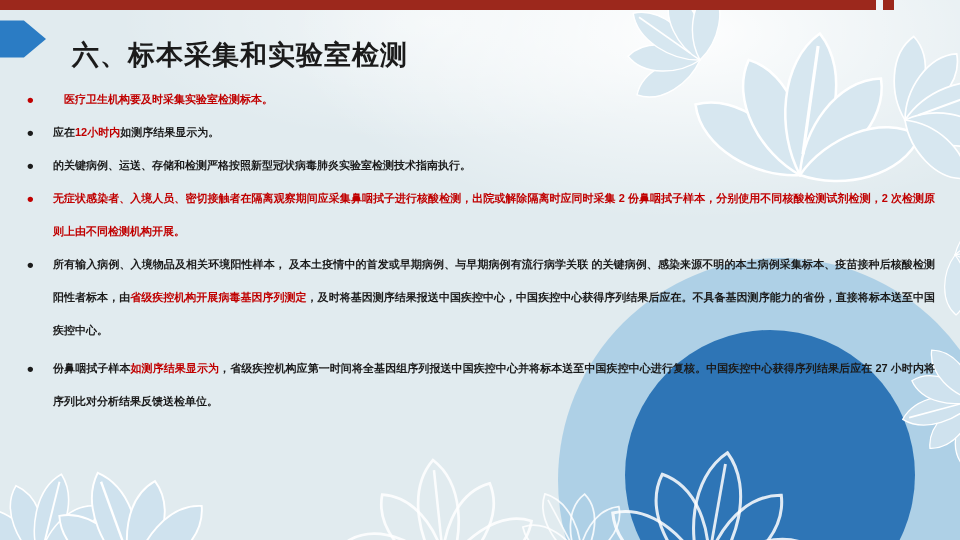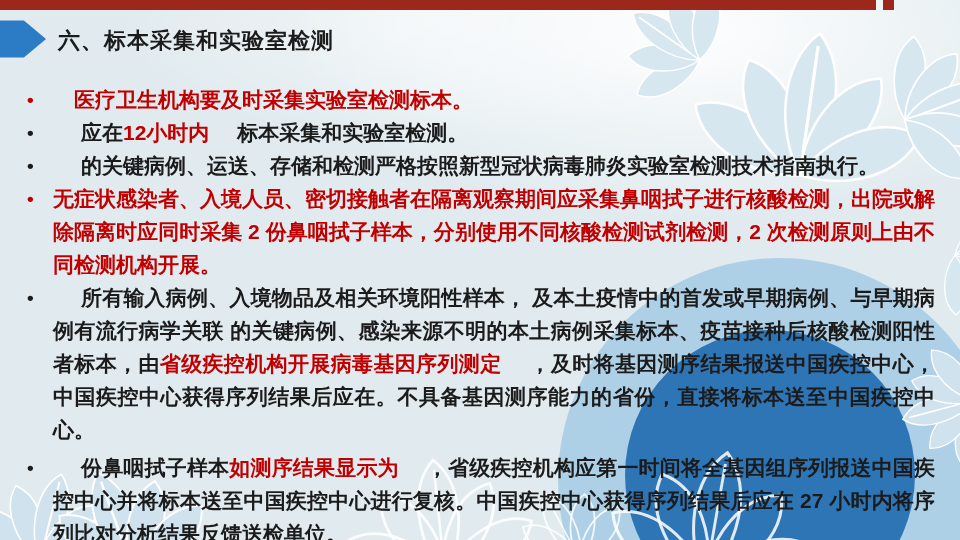--- a/index.html
+++ b/index.html
@@ -24,39 +24,39 @@
     position:absolute;left:883px;top:0;height:10px;width:11px;z-index:3;
     background:var(--bar_red);
   }
   .header{position:absolute;left:0;top:14px;width:960px;height:52px;z-index:4;}
   .title-arrow{
     position:absolute;left:0;top:4px;width:46px;height:42px;
     background:var(--arrow_blue);
     clip-path:polygon(0 6%,52% 6%,100% 50%,52% 94%,0 94%);
   }
   .page-title{
-    position:absolute;left:56px;top:0;margin:2px;
-    font-size:22px;line-height:50px;font-weight:800;color:var(--text_black);
+    position:absolute;left:56px;top:0;margin:16px;
+    font-size:27px;line-height:50px;font-weight:800;color:var(--text_black);
     letter-spacing:1px;white-space:nowrap;
   }
   .content{
     position:absolute;left:22px;top:83px;width:913px;z-index:5;
   }
   .bullet{position:relative;padding-left:31px;margin:0;}
   .bullet.gap-top{margin-top:5px;}
   .dot{
     position:absolute;left:5px;top:0;line-height:33px;font-size:19px;font-weight:700;
   }
   .btext{
-    margin:0;font-size:21px;line-height:33px;font-weight:700;
+    margin:0;font-size:11px;line-height:33px;font-weight:700;
     text-align:justify;text-justify:inter-ideograph;color:var(--text_black);
     word-break:break-all;
   }
   .seg-red{color:var(--accent_red);}
-  .seg-black{color:var(--text_black);margin-left:28px;}
+  .seg-black{color:var(--text_black);}
 </style>
 </head>
 <body>
 
 <div class="bg-patch"></div>
 
 <svg class="decor-svg" width="960" height="540" viewBox="0 0 960 540">
   <defs>
     <g id="flw">
       <path d="M0,0 C-13,-17 -16,-46 0,-60 C16,-46 13,-17 0,0 Z" transform="rotate(-64)"></path>
@@ -106,21 +106,21 @@
   <h1 class="page-title">六、标本采集和实验室检测</h1>
 </div>
 
 <div class="content">
   <div class="bullet">
     <span class="dot" style="color: rgb(192, 0, 0);">•</span>
     <p class="btext"><span class="seg-red">　医疗卫生机构要及时采集实验室检测标本。</span></p>
   </div>
   <div class="bullet">
     <span class="dot" style="color: rgb(27, 27, 27);">•</span>
-    <p class="btext"><span class="seg-black">应在</span><span class="seg-red">12小时内</span><span class="seg-black">标本采集和实验室检测。</span></p>
+    <p class="btext"><span class="seg-black">应在</span><span class="seg-red">12小时内</span><span class="seg-black">如测序结果显示为。</span></p>
   </div>
   <div class="bullet">
     <span class="dot" style="color: rgb(27, 27, 27);">•</span>
     <p class="btext"><span class="seg-black">的关键病例、运送、存储和检测严格按照新型冠状病毒肺炎实验室检测技术指南执行。</span></p>
   </div>
   <div class="bullet">
     <span class="dot" style="color: rgb(192, 0, 0);">•</span>
     <p class="btext"><span class="seg-red">无症状感染者、入境人员、密切接触者在隔离观察期间应采集鼻咽拭子进行核酸检测，出院或解除隔离时应同时采集 2 份鼻咽拭子样本，分别使用不同核酸检测试剂检测，2 次检测原则上由不同检测机构开展。</span></p>
   </div>
   <div class="bullet">

